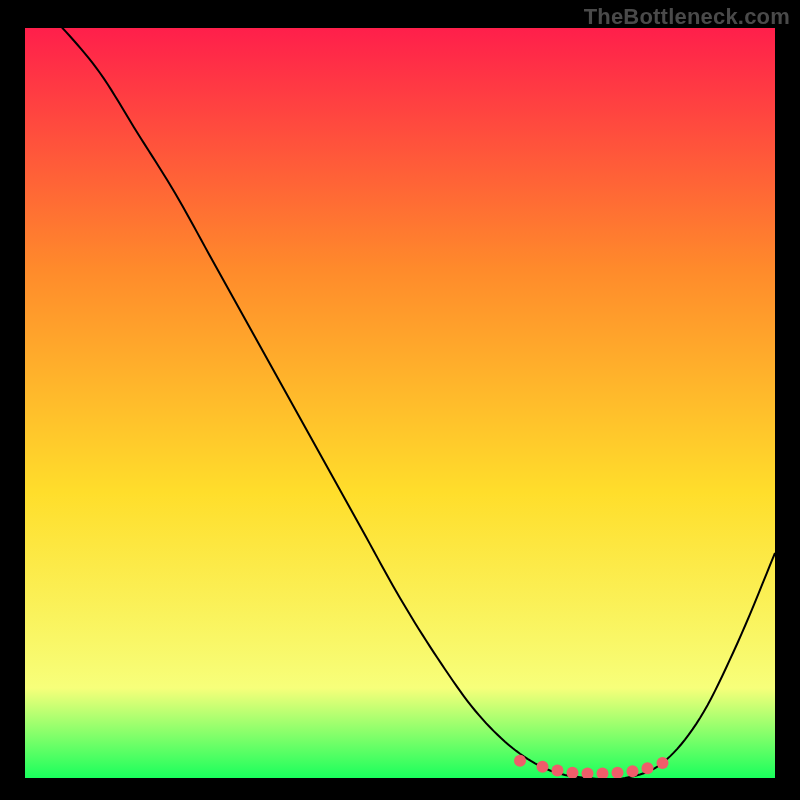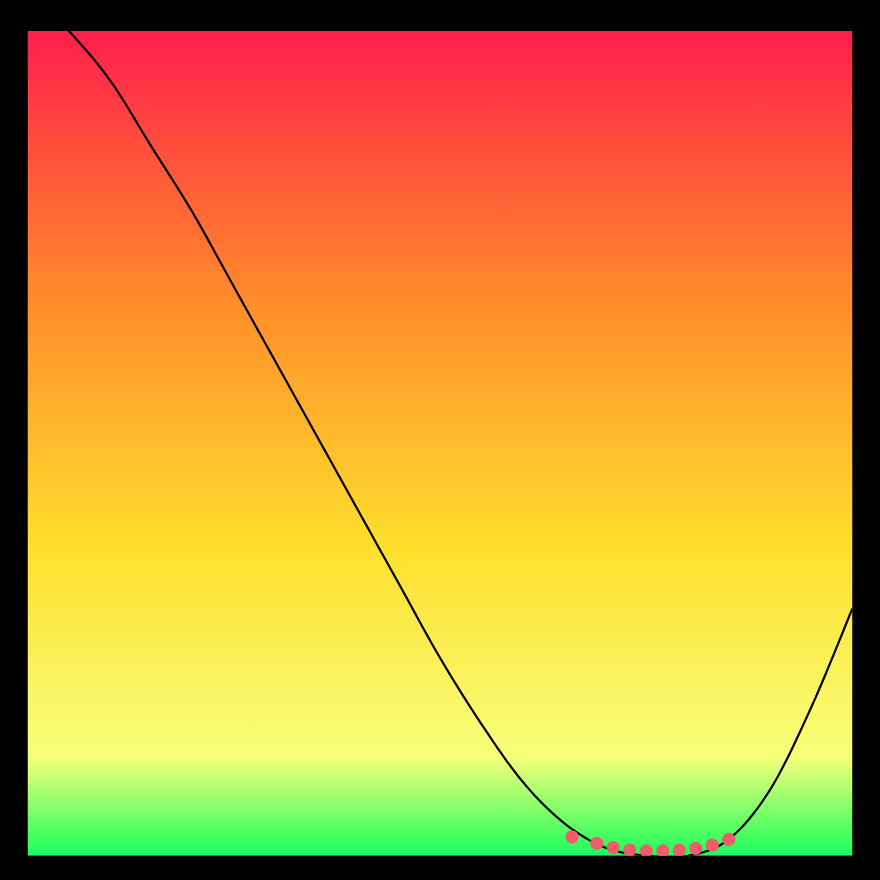--- a/index.html
+++ b/index.html
@@ -44,20 +44,21 @@
     inset: 0;
     width: 100%;
     height: 100%;
   }
 </style>
 </head>
 <body>
 
 <div class="wrap">
 
+  <div class="watermark">TheBottleneck.com</div>
 
   <div class="plot-frame">
 
     <svg class="plot-bg" viewBox="0 0 750 750" preserveAspectRatio="none">
       <defs>
         <linearGradient id="bg" x1="0" y1="0" x2="0" y2="1">
           <stop offset="0" stop-color="#ff1f4b"></stop>
           <stop offset="0.32" stop-color="#ff8a2b"></stop>
           <stop offset="0.62" stop-color="#ffde2b"></stop>
           <stop offset="0.88" stop-color="#f7ff7a"></stop>

